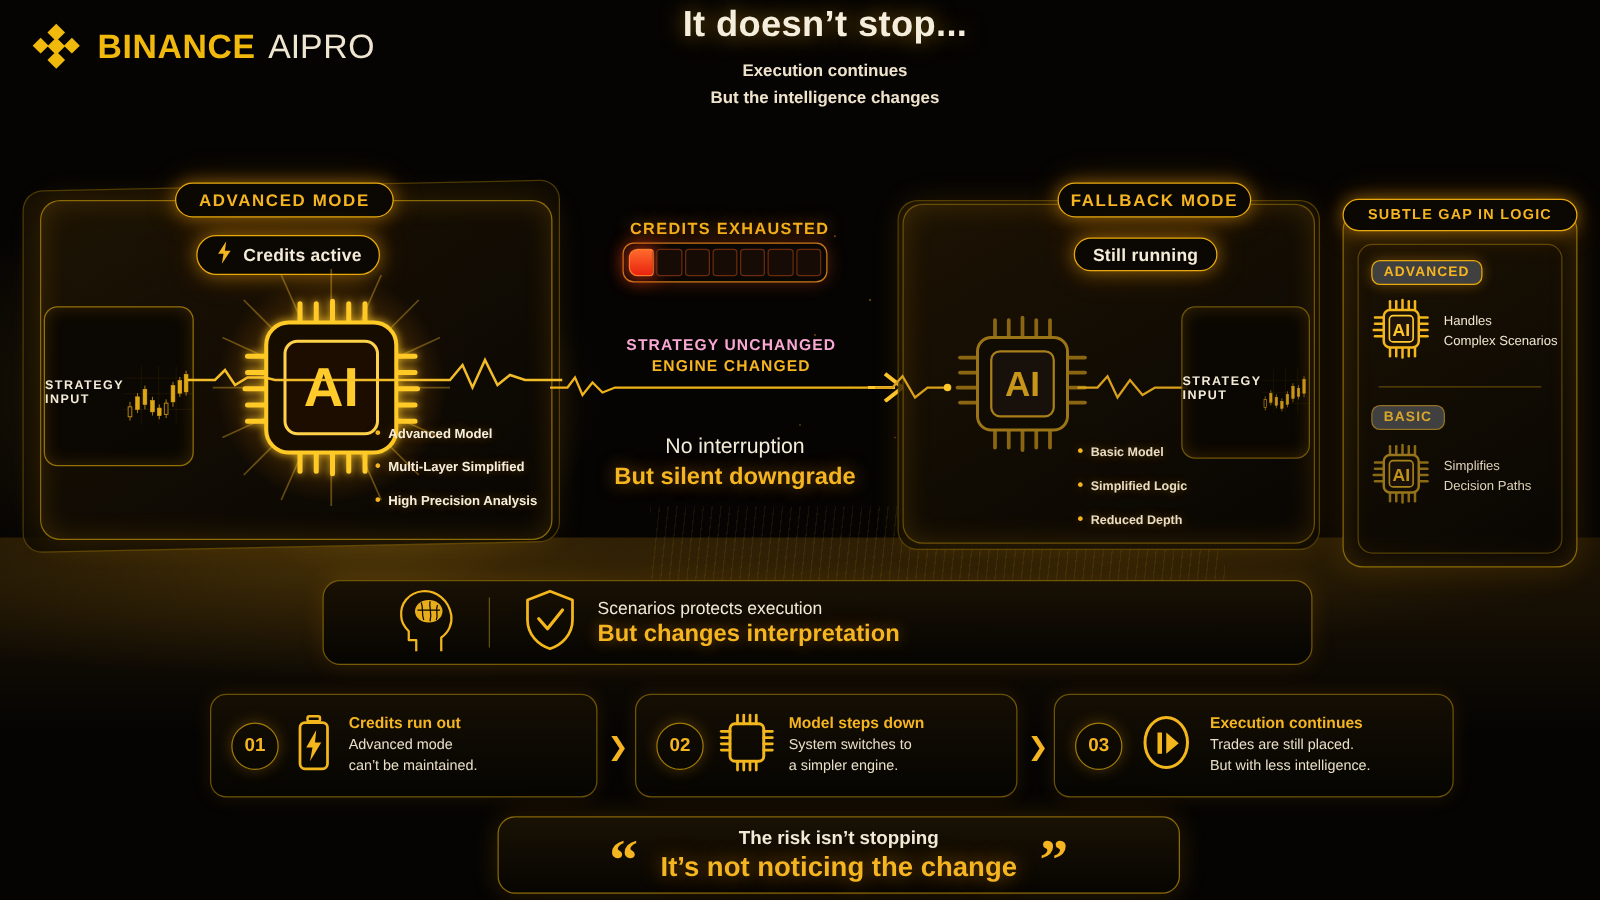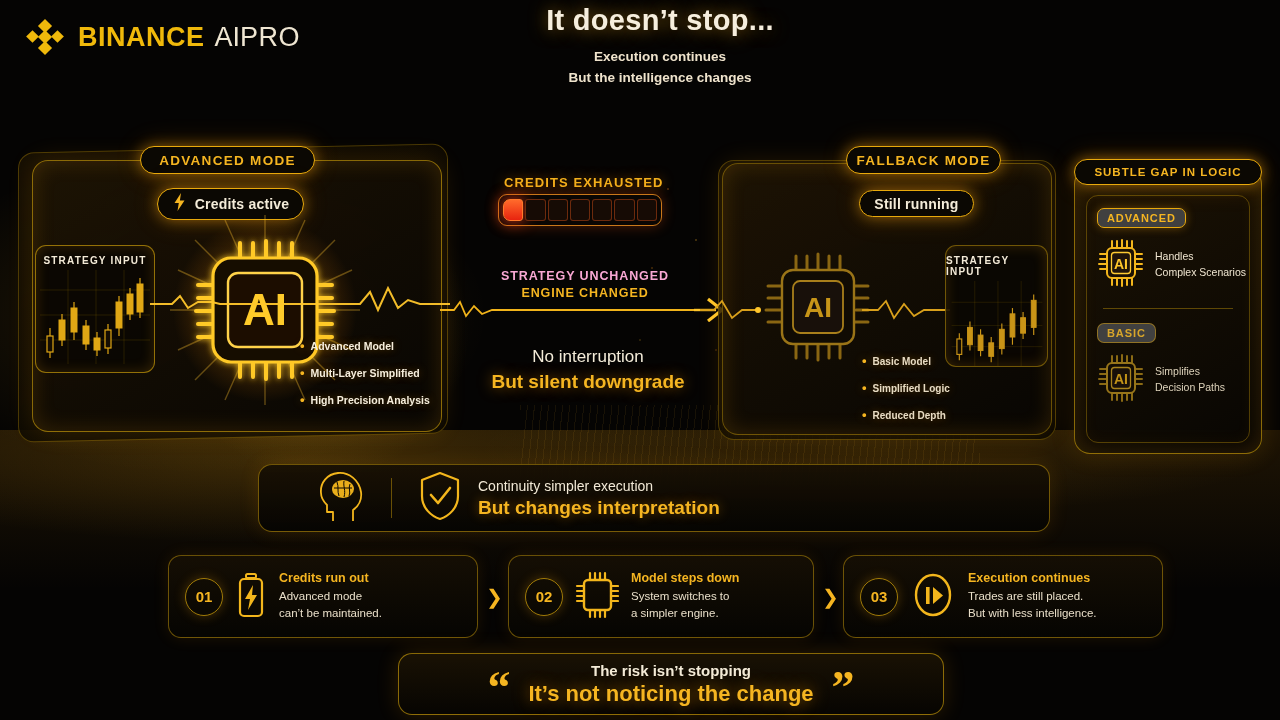--- a/index.html
+++ b/index.html
@@ -87,21 +87,21 @@
     box-shadow: 0 0 14px rgba(255,170,20,.45), 0 0 28px rgba(255,150,0,.2);
     white-space: nowrap;
   }
   .pill-title { font-size: 13.5px; font-weight: bold; letter-spacing: 1.3px; color: #F5B521; }
   .pill-status { font-size: 14px; font-weight: bold; color: #f4ecd9; letter-spacing: .2px; }
 
   
   .sicard {
     position: absolute; border: 1px solid rgba(240,185,11,.6); border-radius: 11px;
     background: rgba(10,7,2,.9); box-shadow: 0 0 14px rgba(255,170,20,.18) inset;
-    display: flex; flex-direction: column; align-items: center; padding-top: 9px;
+    display: flex; flex-direction: row; align-items: center; padding-top: 9px;
   }
   .sicard-label { font-size: 10px; font-weight: bold; letter-spacing: 1.2px; color: #f3ead7; }
 
   .bullets { position: absolute; }
   .bullets li { list-style: none; font-size: 10.5px; font-weight: bold; color: #f6eedc;
     margin-bottom: 12px; white-space: nowrap; text-shadow: 0 0 8px rgba(255,170,20,.35); }
   .bullets li::before { content: "•"; color: #F5B521; margin-right: 6px; font-size: 13px; }
   .bullets.dim li { color: #e8dcc3; font-size: 10px; }
 
   
@@ -564,21 +564,21 @@
     <div class="stmt-sep"></div>
 
     <div class="stmt">
       <span>
         <svg width="44" height="52" viewBox="0 0 44 52">
           <path d="M22,3 L40,10 L40,26 C40,38 31,46 22,49 C13,46 4,38 4,26 L4,10 Z" fill="none" stroke="#F3B61C" stroke-width="2.2" stroke-linejoin="round"></path>
           <path d="M13,25 L20,33 L32,18" fill="none" stroke="#F3B61C" stroke-width="2.6" stroke-linecap="round" stroke-linejoin="round"></path>
         </svg>
       </span>
       <span>
-        <div class="stmt-t1">Continuity simpler execution</div>
+        <div class="stmt-t1">Scenarios protects execution</div>
         <div class="stmt-t2">But changes interpretation</div>
       </span>
     </div>
   </div>
 
   <div class="step" style="left:168px; width:310px;">
     <div class="step-num">01</div>
     <span>
       <svg width="32" height="46" viewBox="0 0 32 46">
         <rect x="11" y="2" width="10" height="4" rx="1.5" fill="none" stroke="#F3B61C" stroke-width="2"></rect>

